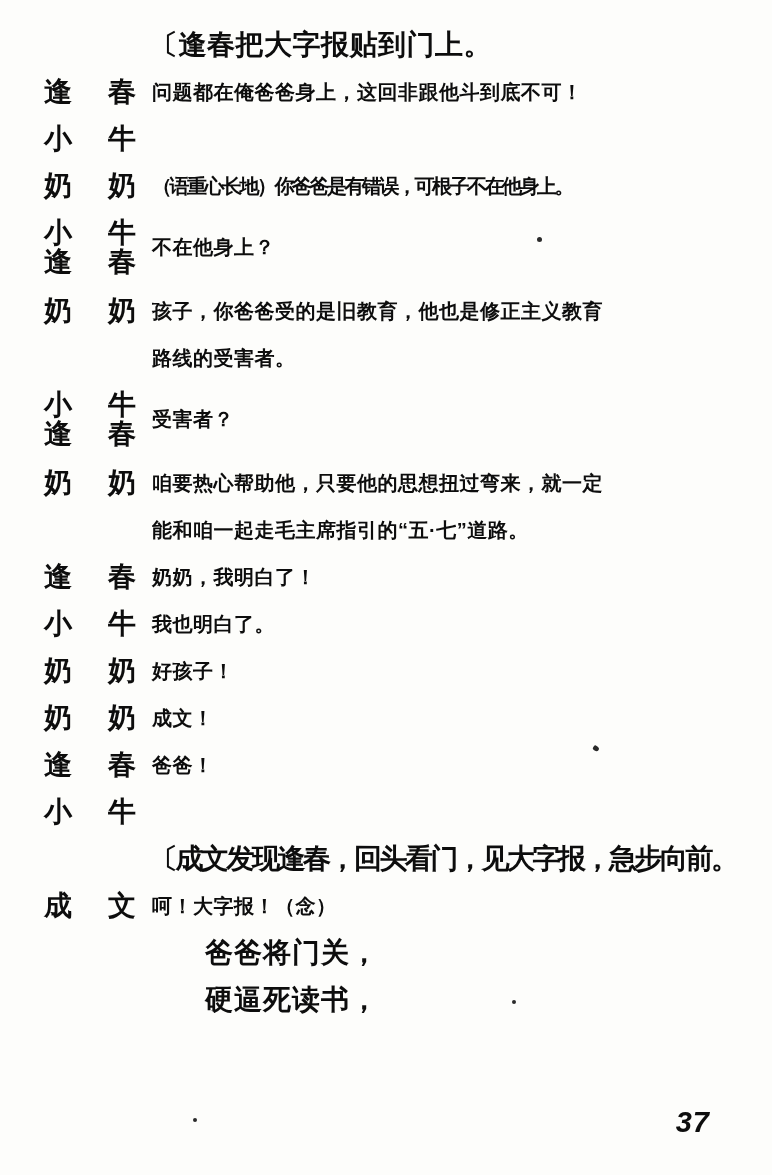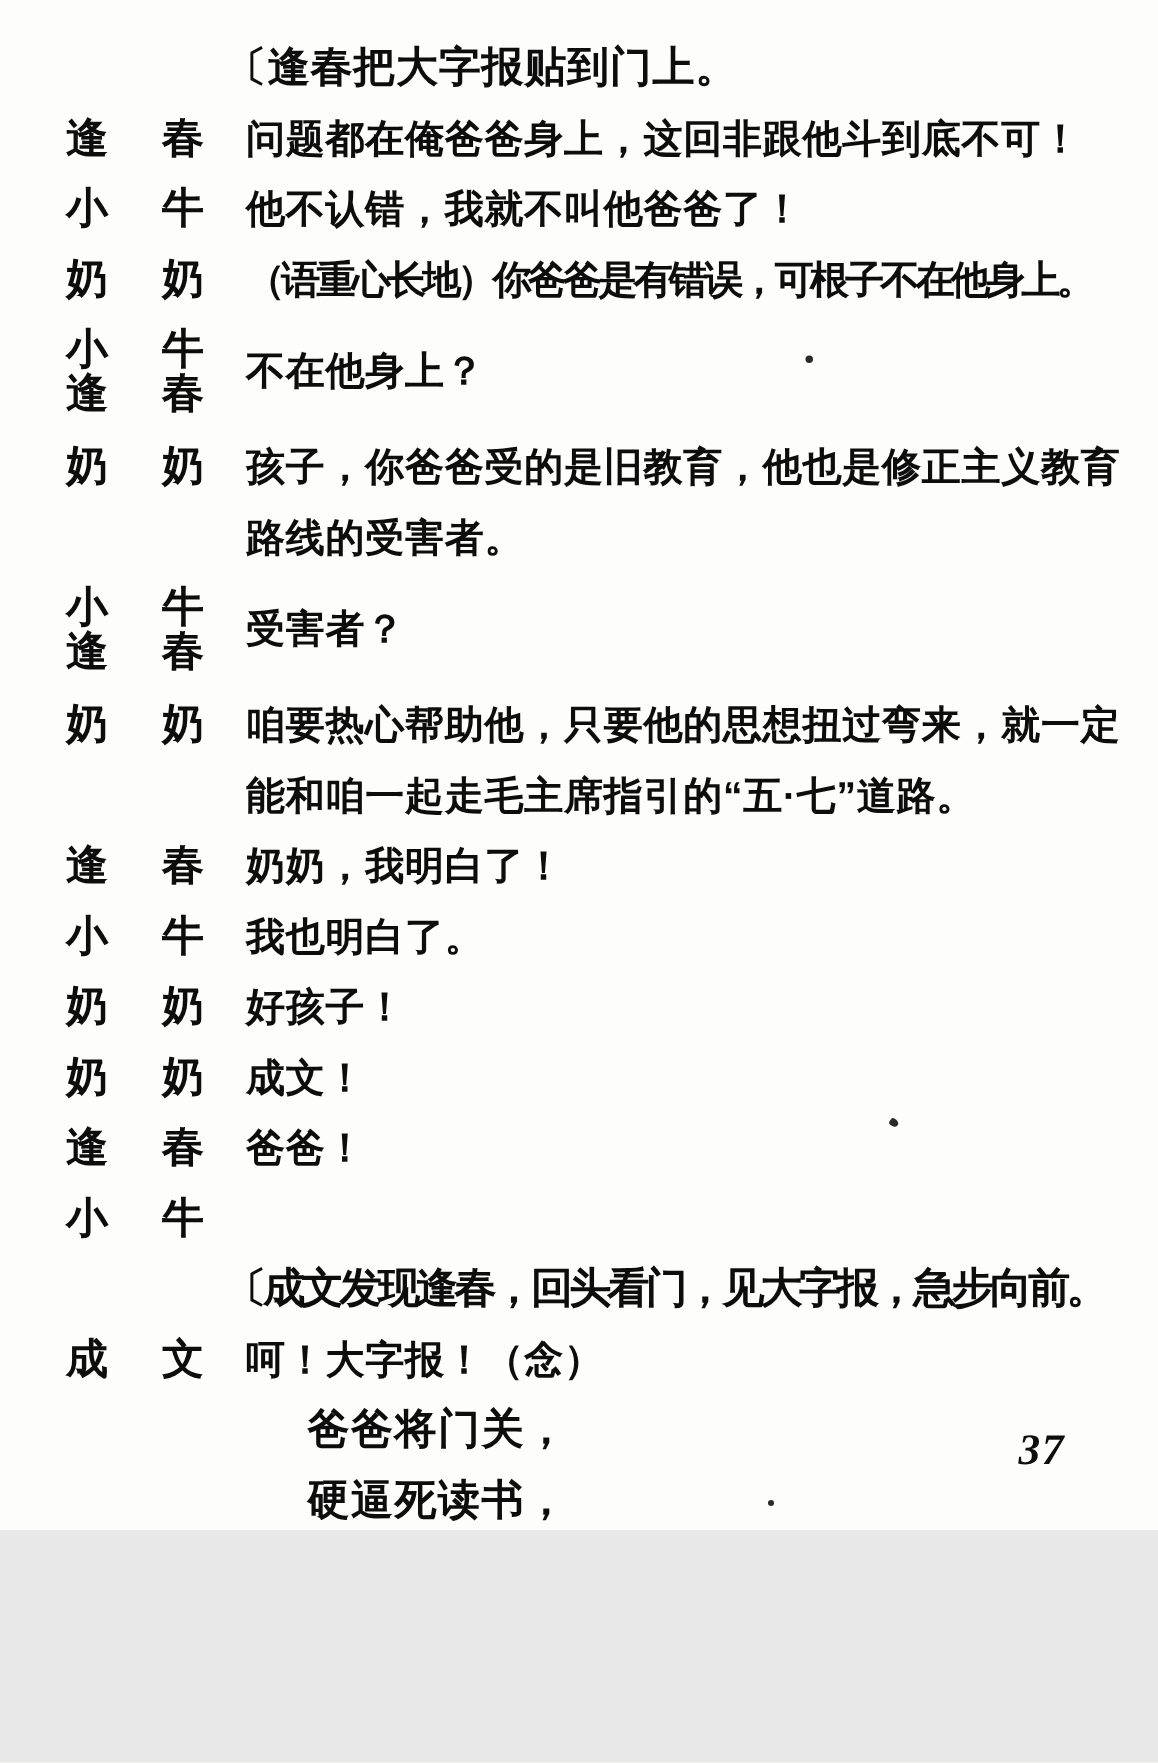--- a/index.html
+++ b/index.html
@@ -1,34 +1,34 @@
 <!DOCTYPE html>
 <html><head>
 <meta charset="utf-8">
 <style>
   html,body { margin:0; padding:0; background:#e8e8e8; }
   .page {
     position:relative;
-    width:772px; height:1020px;
+    width:772px; height:1175px;
     margin:0 auto;
     background:#fdfdfb;
     color:#0d0d0d;
     font-family:"Liberation Sans","DejaVu Sans",sans-serif;
     font-weight:bold;
     overflow:hidden;
   }
   .content { padding-top:30px; }
   .row { display:flex; align-items:flex-start; margin-bottom:17px; }
   .speaker {
     flex:none; display:flex; justify-content:space-between;
     width:92px; margin-left:44px;
     font-size:28px; line-height:30px;
   }
   .text {
-    margin-left:28px; font-size:26px; line-height:30px;
+    margin-left:16px; font-size:20px; line-height:30px;
     white-space:nowrap; letter-spacing:0.5px;
   }
   .two-line .line + .line { margin-top:17px; }
   .stage-text {
     margin-left:150px; font-size:28px; line-height:30px;
     white-space:nowrap; letter-spacing:0.5px;
   }
   .verse-text {
     margin-left:205px; font-size:28px; line-height:30px;
     white-space:nowrap; letter-spacing:1px;
@@ -38,21 +38,21 @@
     flex:none; width:92px; margin-left:44px;
     display:flex; flex-direction:column;
   }
   .speaker-stack .srow {
     display:flex; justify-content:space-between;
     font-size:28px; line-height:29px;
   }
   .tight { letter-spacing:-2.5px; }
   .pageno {
     position:absolute; right:62px; bottom:36px;
-    font-family:Liberation Serif, serif;
+    font-family:Liberation Sans, sans-serif;
     font-style:italic; font-weight:bold; font-size:29px;
     letter-spacing:1px;
   }
   .speck { position:absolute; background:#2a2a2a; border-radius:50%; }
   .speck.s1 { left:537px; top:237px; width:5px; height:5px; }
   .speck.s2 { left:593px; top:746px; width:6px; height:5px; transform:rotate(35deg); border-radius:40% 60% 60% 40%; }
   .speck.s3 { left:512px; top:1000px; width:4px; height:4px; }
   .speck.s4 { left:193px; top:1118px; width:4px; height:4px; }
 </style>
 </head>
@@ -71,21 +71,20 @@
         <span>春</span>
       </div>
       <div class="text">问题都在俺爸爸身上，这回非跟他斗到底不可！</div>
     </div>
 
     <div class="row">
       <div class="speaker">
         <span>小</span>
         <span>牛</span>
       </div>
-      <div class="text">他不认错，我就不叫他爸爸了！</div>
     </div>
 
     <div class="row">
       <div class="speaker">
         <span>奶</span>
         <span>奶</span>
       </div>
       <div class="text tight">（语重心长地）你爸爸是有错误，可根子不在他身上。</div>
     </div>
 

